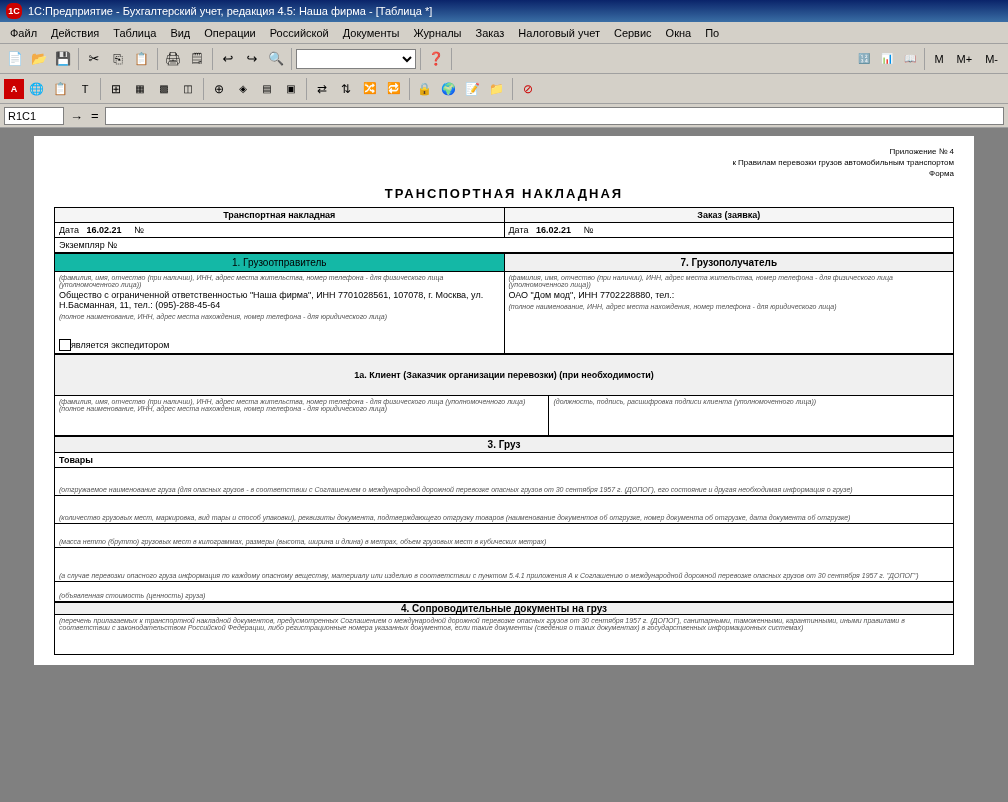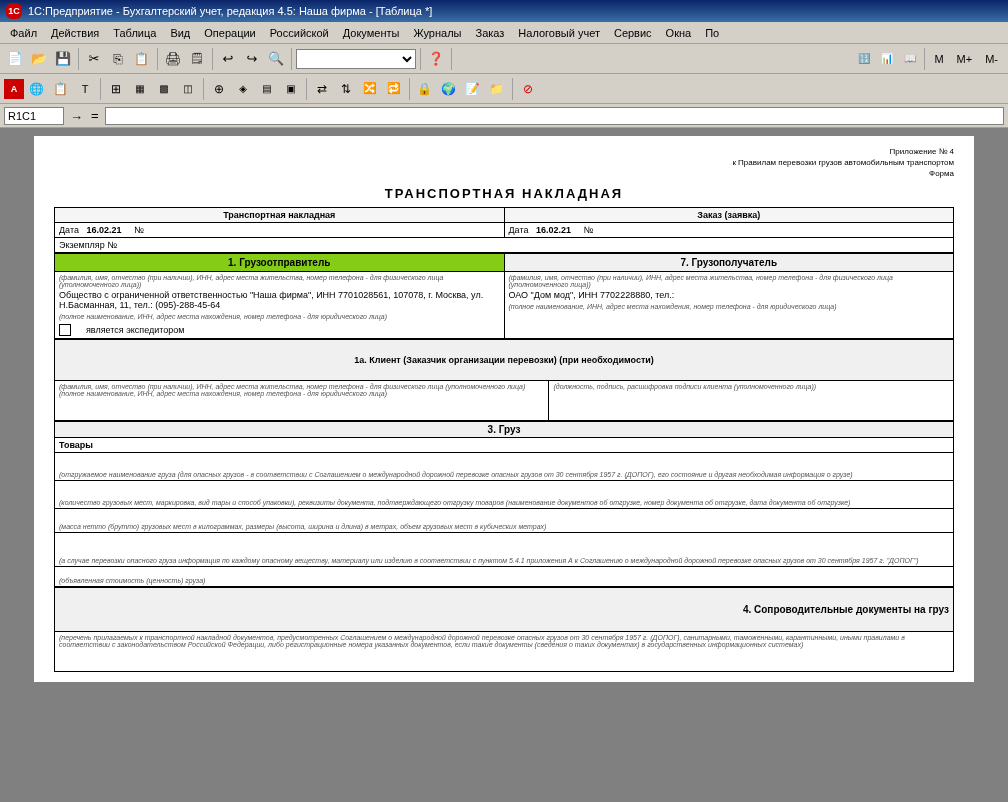--- a/index.html
+++ b/index.html
@@ -165,22 +165,22 @@
       color: #555;
       font-style: italic;
     }
     .field-value {
       font-size: 9px;
       margin-top: 2px;
     }
     .checkbox-row {
       display: flex;
       align-items: center;
-      gap: 15px;
-      margin-top: 4px;
+      gap: 0;
+      margin-top: 19px;
     }
     .checkbox { width: 12px; height: 12px; border: 1px solid #000; display: inline-block; }
   </style>
 </head>
 <body>
 
 <div class="title-bar">
   <div class="title-bar-icon">1С</div>
   <span class="title-bar-text">1С:Предприятие - Бухгалтерский учет, редакция 4.5: Наша фирма - [Таблица  *]</span>
 </div>
@@ -301,21 +301,21 @@
         <td colspan="2">
           <span>Экземпляр №</span>
         </td>
       </tr>
     </tbody>
       </table>
 
     <table class="main-table">
       <tbody>
           <tr>
-        <td style="width:50%; background:#84cc16; text-align:center; font-weight:bold; font-size:10px; padding:3px 4px">1. Грузоотправитель</td>
+        <td style="width:50%; background:#14b8a6; text-align:center; font-weight:normal; font-size:10px; padding:3px 4px">1. Грузоотправитель</td>
         <td style="width:50%; background:#f0f0f0; text-align:center; font-weight:bold; font-size:10px; padding:3px 4px">7. Грузополучатель</td>
       </tr>
       <tr>
         <td style="padding:2px 4px; vertical-align:top">
           <div class="small-label">(фамилия, имя, отчество (при наличии), ИНН, адрес места жительства, номер телефона - для физического лица (уполномоченного лица))</div>
           <div class="field-value">Общество с ограниченной ответственностью "Наша фирма", ИНН 7701028561, 107078, г. Москва, ул. Н.Басманная, 11, тел.: (095)-288-45-64</div>
           <div class="small-label" style="margin-top:3px">(полное наименование, ИНН, адрес места нахождения, номер телефона - для юридического лица)</div>
           <div class="checkbox-row">
             <div class="checkbox"></div>
             <span>является экспедитором</span>
@@ -380,21 +380,21 @@
         <td style="padding:2px 4px; height:20px; vertical-align:bottom">
           <div class="small-label">(объявленная стоимость (ценность) груза)</div>
         </td>
       </tr>
     </tbody>
       </table>
 
     <table class="main-table">
       <tbody>
           <tr>
-        <td style="background:#f0f0f0; text-align:right; font-weight:bold; font-size:10px; padding:16px 4px">4. Сопроводительные документы на груз</td>
+        <td style="background:#f0f0f0; text-align:center; font-weight:bold; font-size:10px; padding:0 4px">4. Сопроводительные документы на груз</td>
       </tr>
       <tr>
         <td style="padding:2px 4px; height:40px; vertical-align:top">
           <div class="small-label">(перечень прилагаемых к транспортной накладной документов, предусмотренных Соглашением о международной дорожной перевозке опасных грузов от 30 сентября 1957 г. (ДОПОГ), санитарными, таможенными, карантинными, иными правилами в соответствии с законодательством Российской Федерации, либо регистрационные номера указанных документов, если такие документы (сведения о таких документах) в государственных информационных системах)</div>
         </td>
       </tr>
     </tbody>
       </table>
 
   </div>

